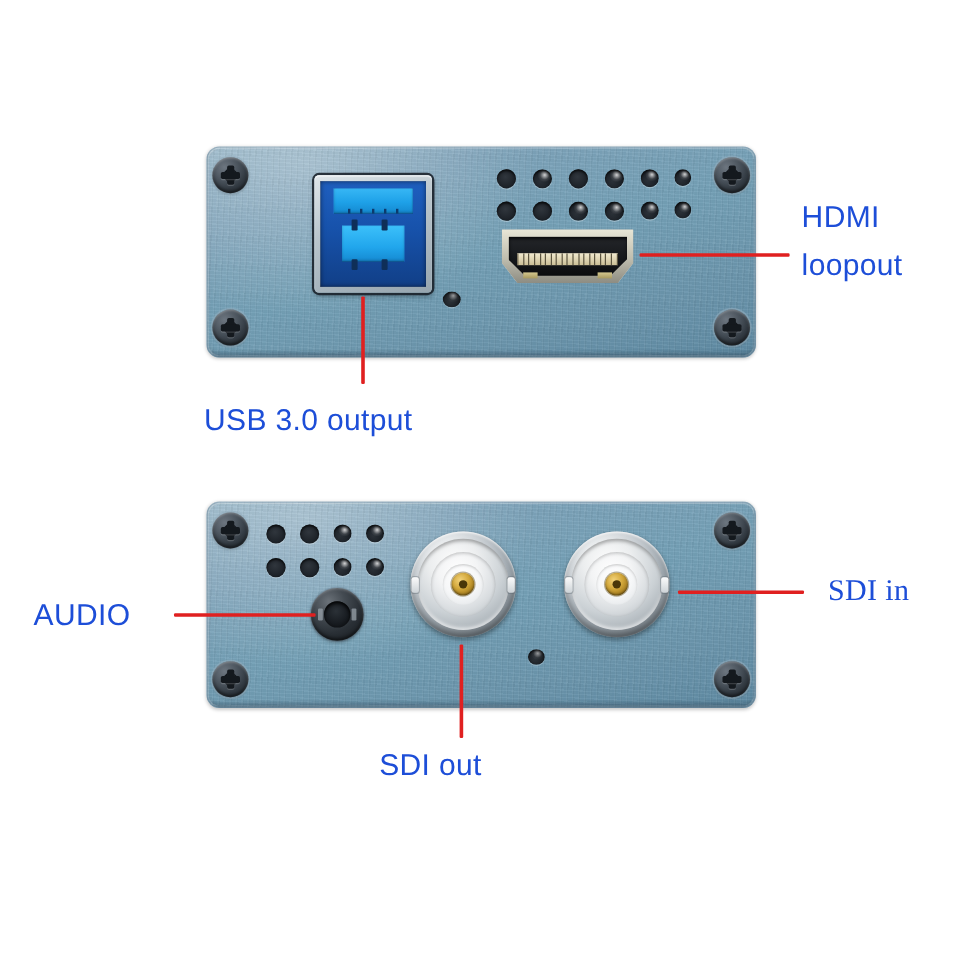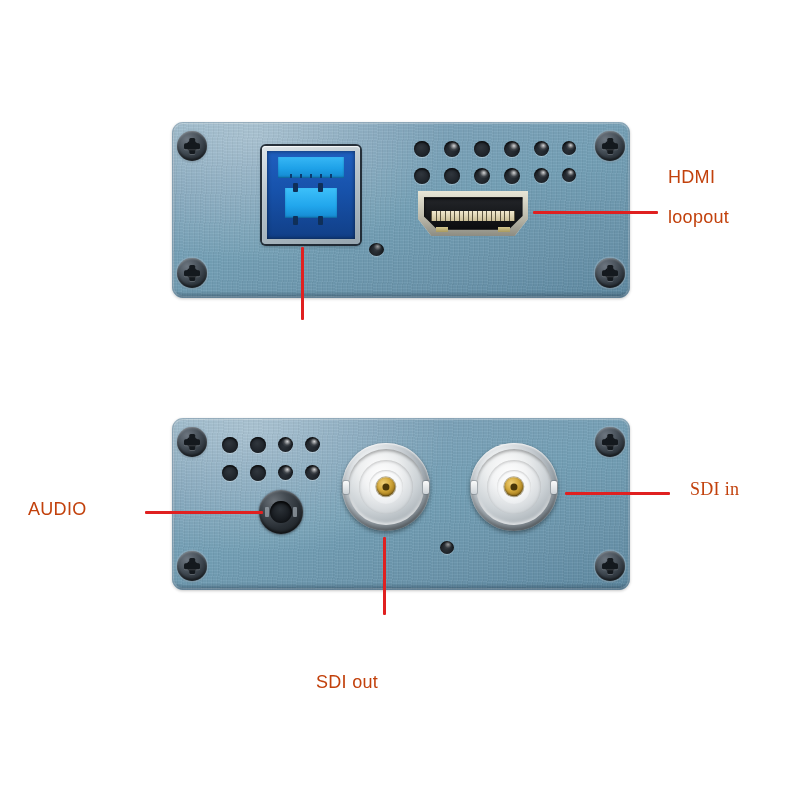--- a/index.html
+++ b/index.html
@@ -13,22 +13,22 @@
     width: 800px;
     height: 800px;
     background: #ffffff;
     overflow: hidden;
     font-family: "Liberation Sans", sans-serif;
   }
 
   
   .label {
     position: absolute;
-    color: #c2410c;
-    font-size: 18px;
+    color: #1d4ed8;
+    font-size: 25px;
     font-family: "Liberation Sans", sans-serif;
     letter-spacing: 0.3px;
     white-space: nowrap;
     line-height: 1.05;
   }
 
   
   .leader-h {
     position: absolute;
     background: #e02020;
@@ -452,20 +452,21 @@
     <div class="hdmi-tab-r"></div>
   </div>
 
   <div class="pinhole" style="left:369px; top:243px; width:15px; height:13px;"></div>
 
   <div class="leader-h" style="left:533px; top:211px; width:125px;"></div>
   <span class="label" style="left:668px; top:168px;">HDMI</span>
   <span class="label" style="left:668px; top:208px;">loopout</span>
 
   <div class="leader-v" style="left:301px; top:247px; height:73px;"></div>
+  <span class="label" style="left:170px; top:337px;">USB 3.0 output</span>
 
   <div class="panel" style="left:172px; top:418px; width:458px; height:172px;">
     <div class="panel-lip"></div>
   </div>
 
   <div class="screw" style="left:177px; top:427px;">
     <div class="dimple"></div>
       <div class="cross-a"></div>
       <div class="cross-b"></div>
   </div>
@@ -521,15 +522,15 @@
 
   <div class="pinhole" style="left:440px; top:541px; width:14px; height:13px;"></div>
 
   <span class="label" style="left:28px; top:500px;">AUDIO</span>
   <div class="leader-h" style="left:145px; top:511px; width:118px;"></div>
 
   <div class="leader-h" style="left:565px; top:492px; width:105px;"></div>
   <span class="label" style="left:690px; top:480px;font-family:Liberation Serif, serif;">SDI in</span>
 
   <div class="leader-v" style="left:383px; top:537px; height:78px;"></div>
-  <span class="label" style="left:316px; top:625px;margin-top:48px;">SDI out</span>
+  <span class="label" style="left:316px; top:625px;">SDI out</span>
 
 </div>
 
 </body></html>

